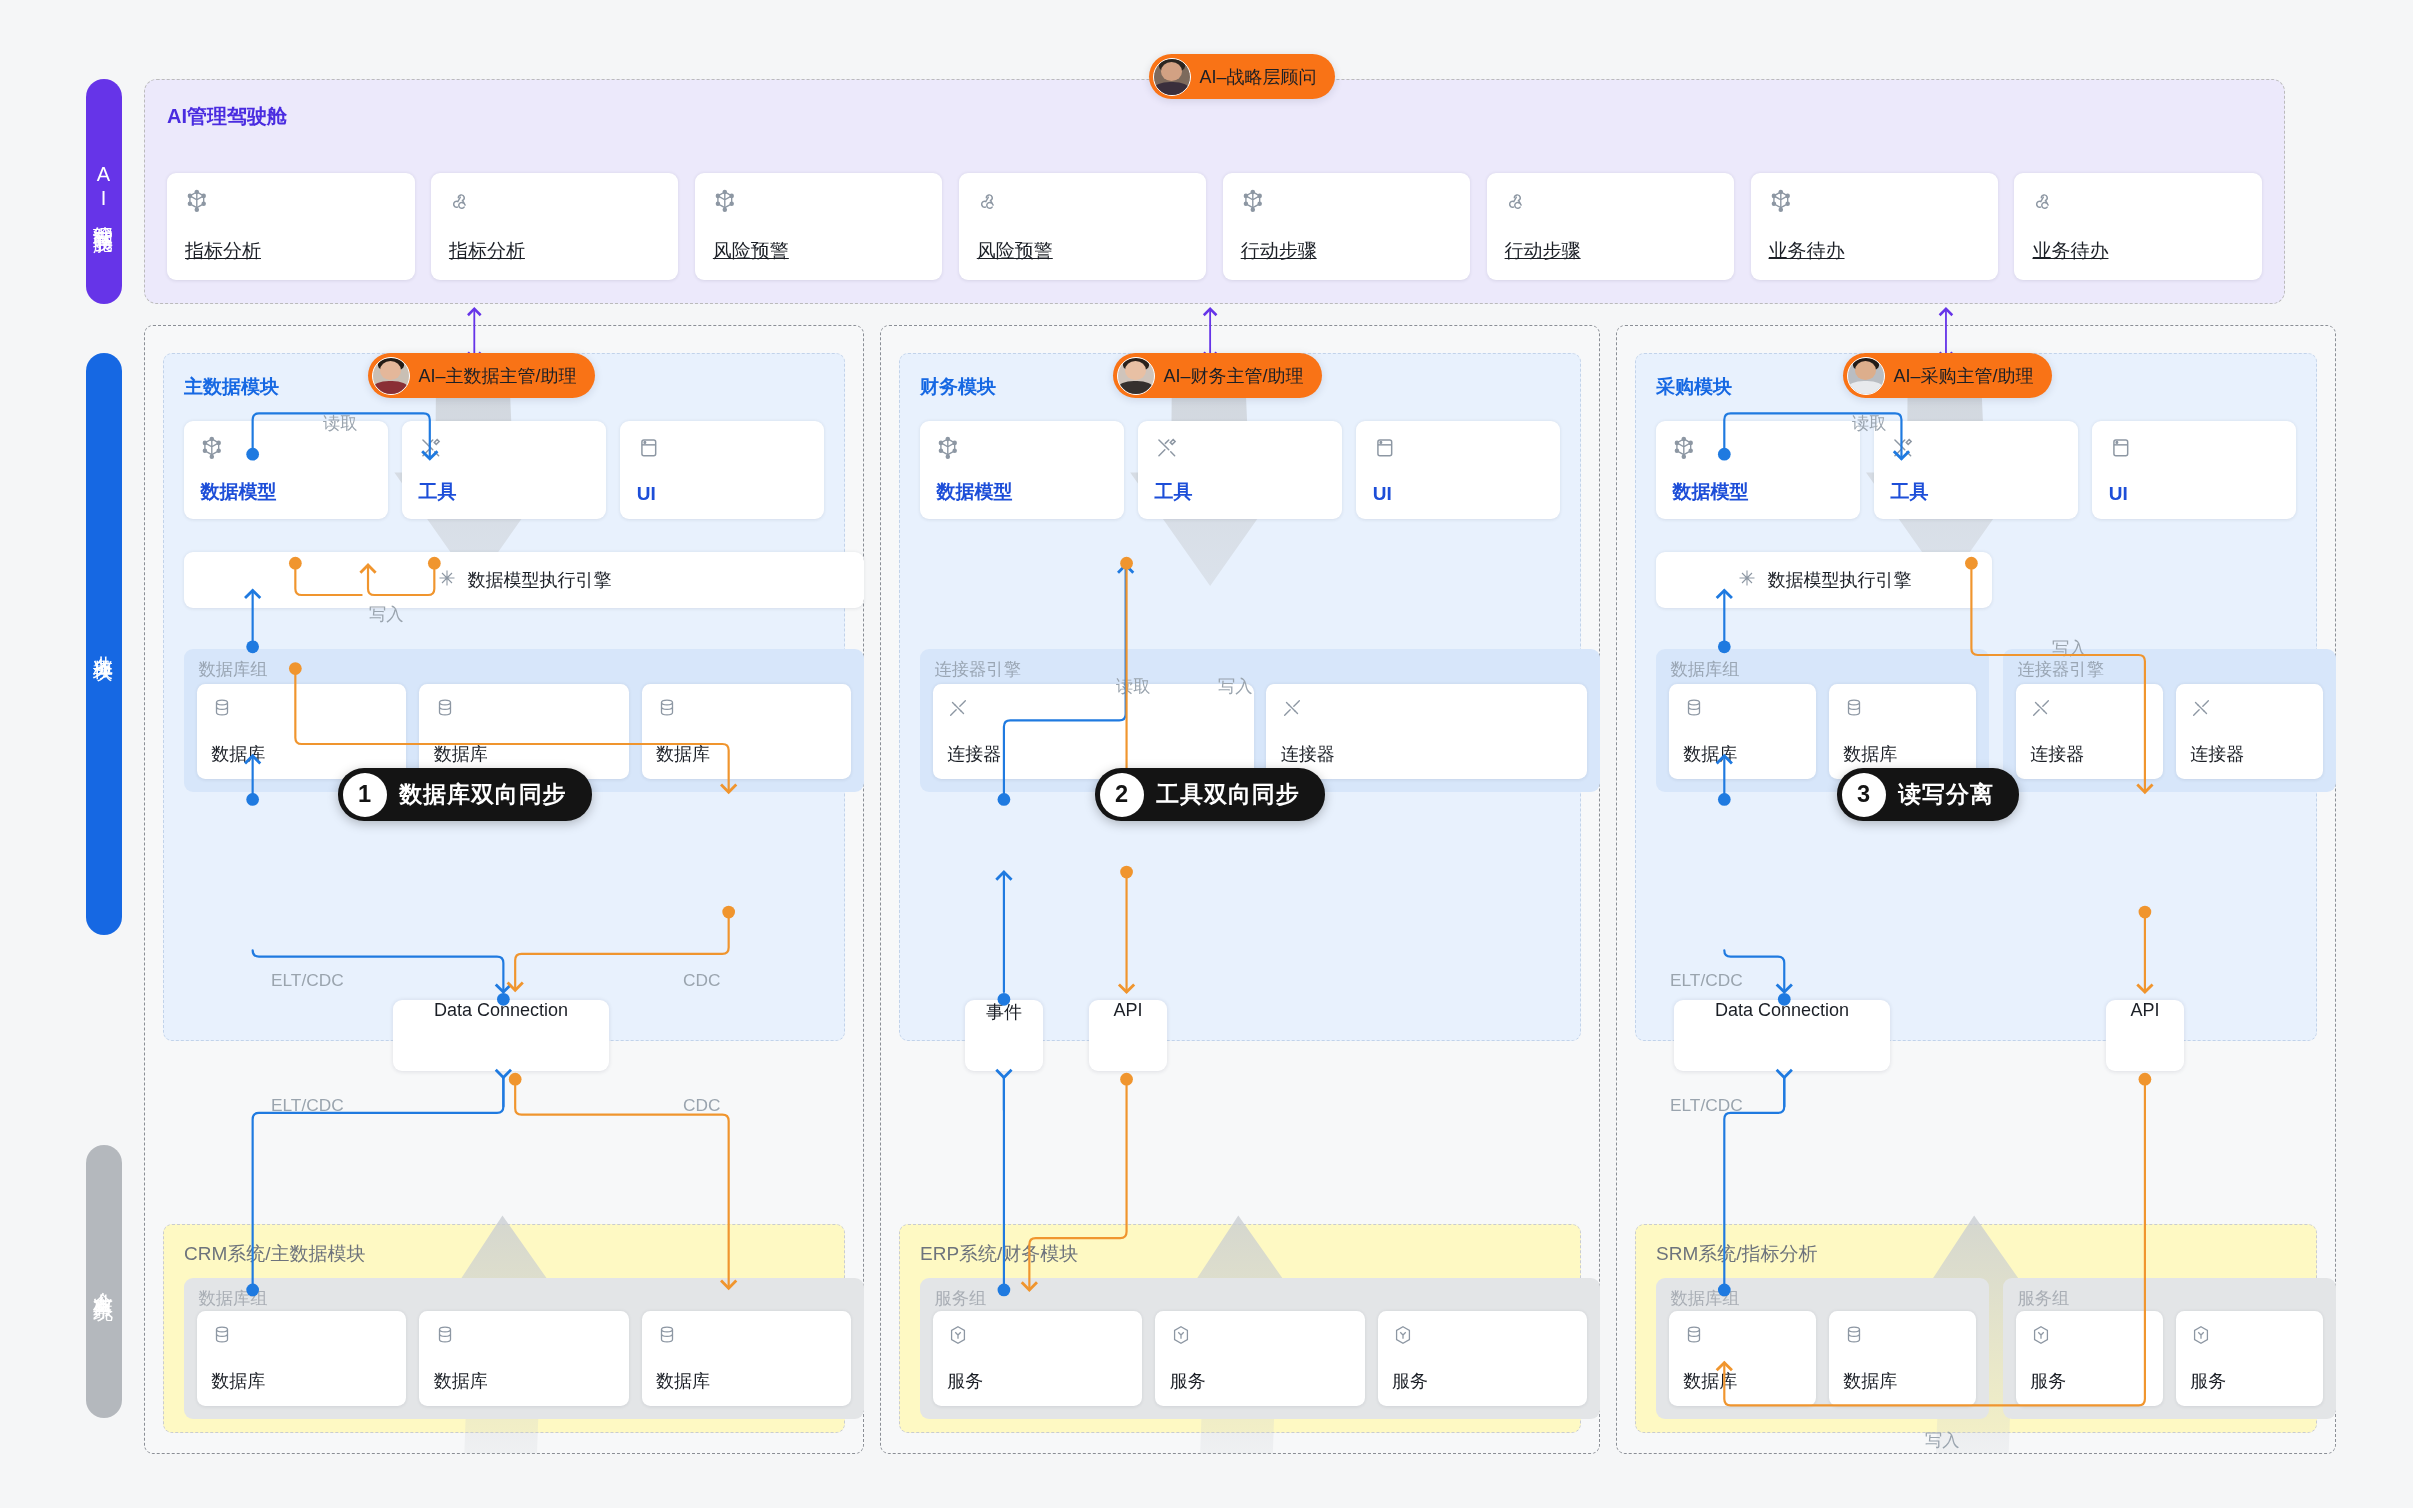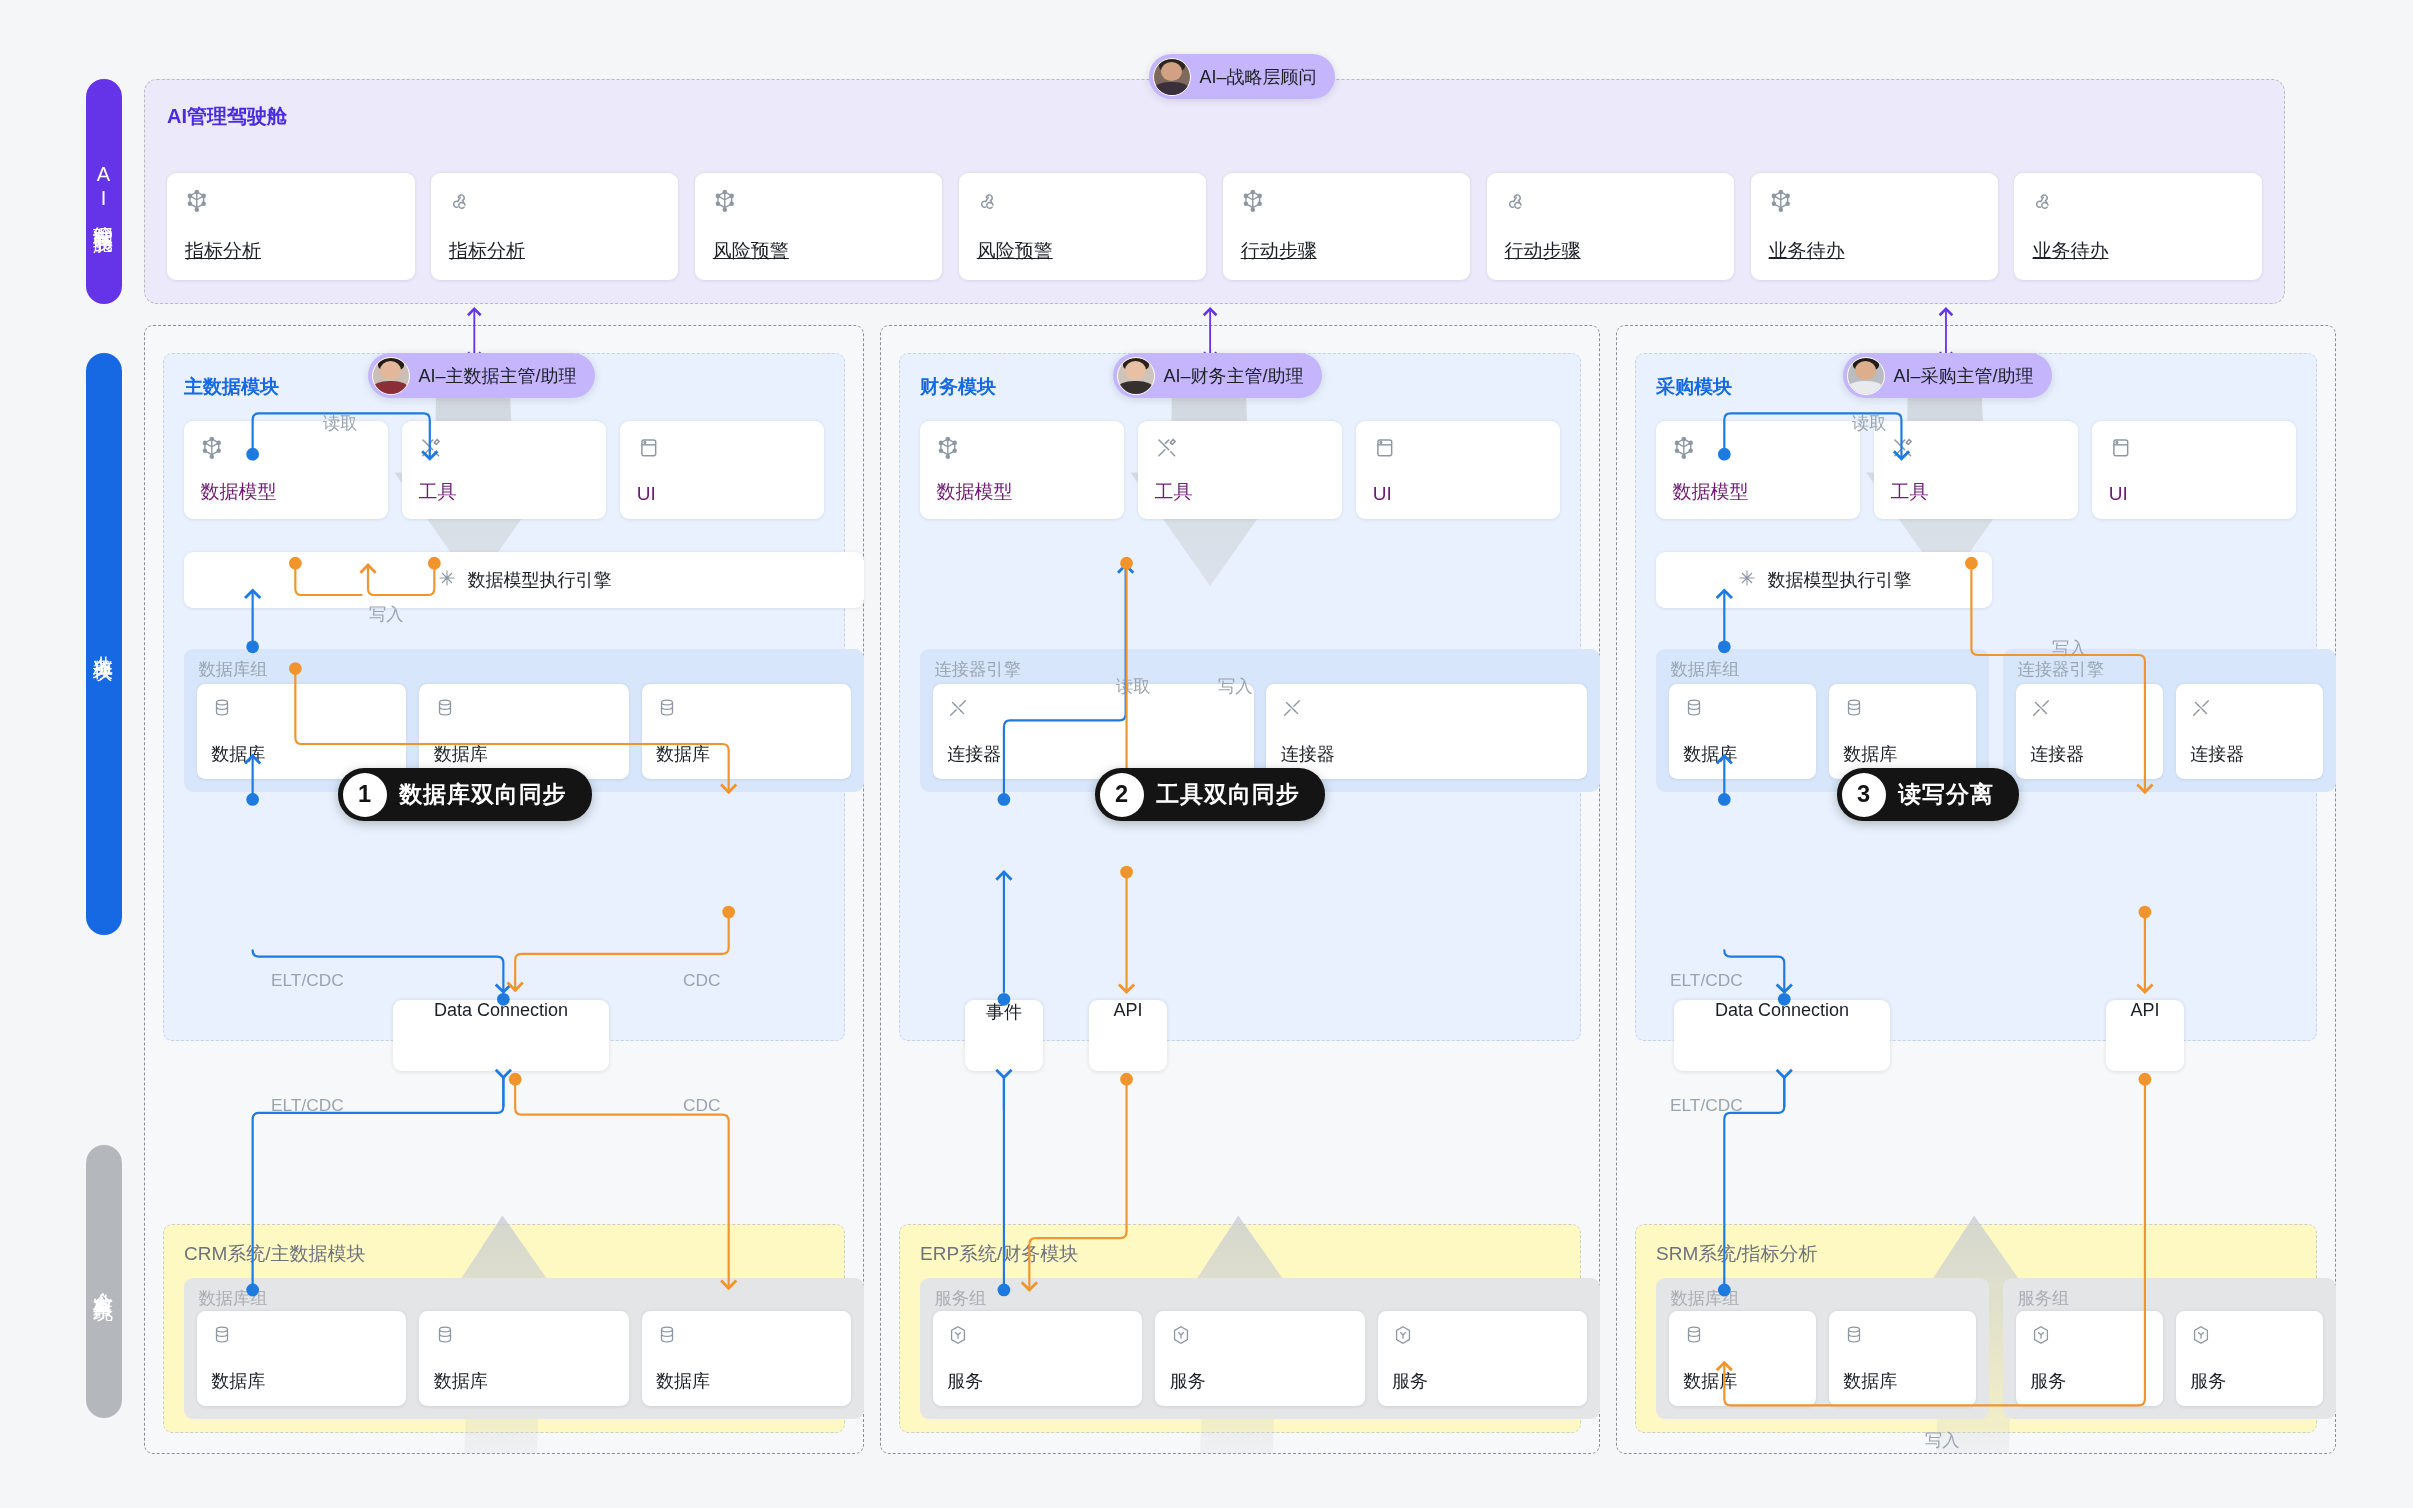--- a/index.html
+++ b/index.html
@@ -39,21 +39,21 @@
   .dcard {
     flex: 1; height: 107px; background: #fff; border-radius: 9px;
     box-shadow: 0 0.9px 3.6px rgba(25,30,60,.10);
     padding: 16.4px 18px; display: flex; flex-direction: column;
     justify-content: space-between;
   }
   .dcard .lbl { font-size: 19px; color: #1b1f26; text-decoration: underline; }
 
   
   .chip {
-    position: absolute; height: 45px; background: #c4b5fd;
+    position: absolute; height: 45px; background: #f97316;
     border-radius: 23px; box-shadow: 0 1.8px 9px rgba(25,30,60,.13);
     display: flex; align-items: center; gap: 9px;
     padding: 0 18px 0 3.6px; z-index: 40; white-space: nowrap;
   }
   .chip .lbl { font-size: 18px; color: #1b1f26; }
   .avatar {
     width: 38px; height: 38px; border-radius: 50%;
     border: 1.8px solid #fff; flex: none; overflow: hidden;
     position: relative; background: #9aa3ad;
   }
@@ -80,21 +80,21 @@
   .biz-cards {
     position: absolute; left: 20px; top: 67px; right: 20px;
     display: flex; gap: 14.5px; z-index: 12;
   }
   .bcard {
     flex: 1; height: 98px; background: #fff; border-radius: 9px;
     box-shadow: 0 0.9px 3.6px rgba(25,30,60,.09);
     padding: 14.5px 16.4px; display: flex; flex-direction: column;
     justify-content: space-between;
   }
-  .bcard .lbl { font-size: 19px; color: #701a75; }
+  .bcard .lbl { font-size: 19px; color: #1d4ed8; font-weight: bold; }
 
   .engine {
     position: absolute; left: 20px; top: 198px; height: 56px;
     background: #fff; border-radius: 9px;
     box-shadow: 0 0.9px 3.6px rgba(25,30,60,.09);
     display: flex; align-items: center; justify-content: center; gap: 11px;
     font-size: 18px; color: #1b1f26; z-index: 12;
   }
   .eng-w1 { width: 680px; }
   .eng-w3 { width: 336px; }

